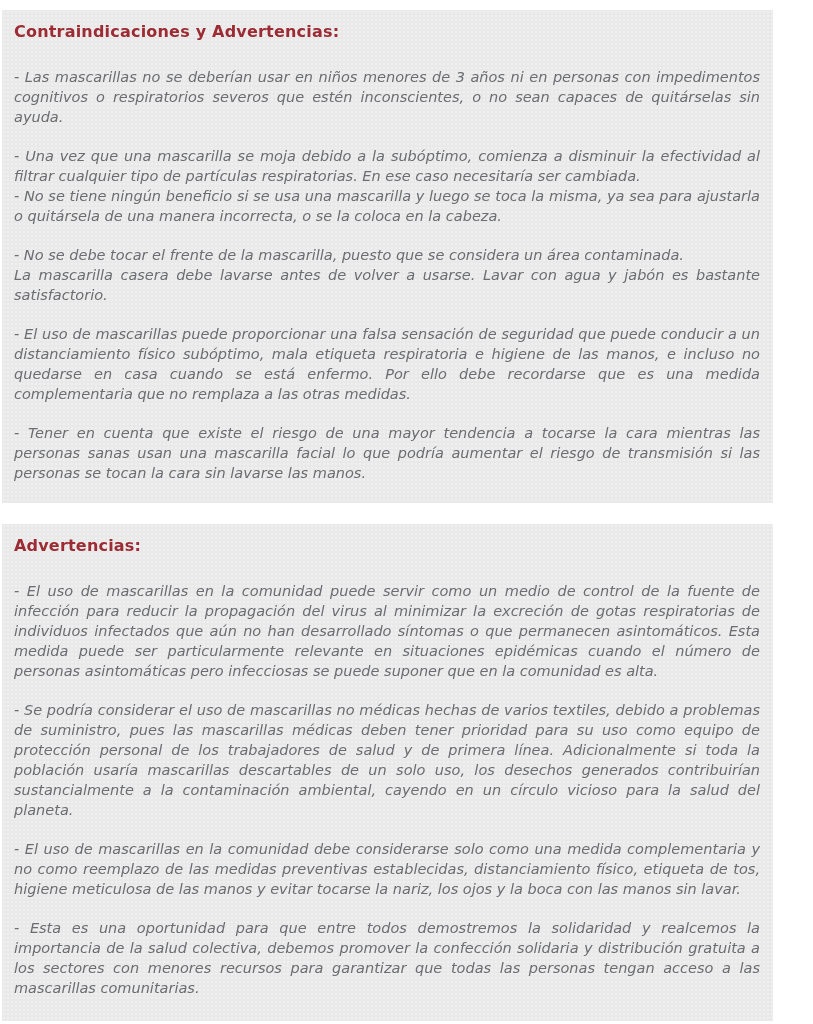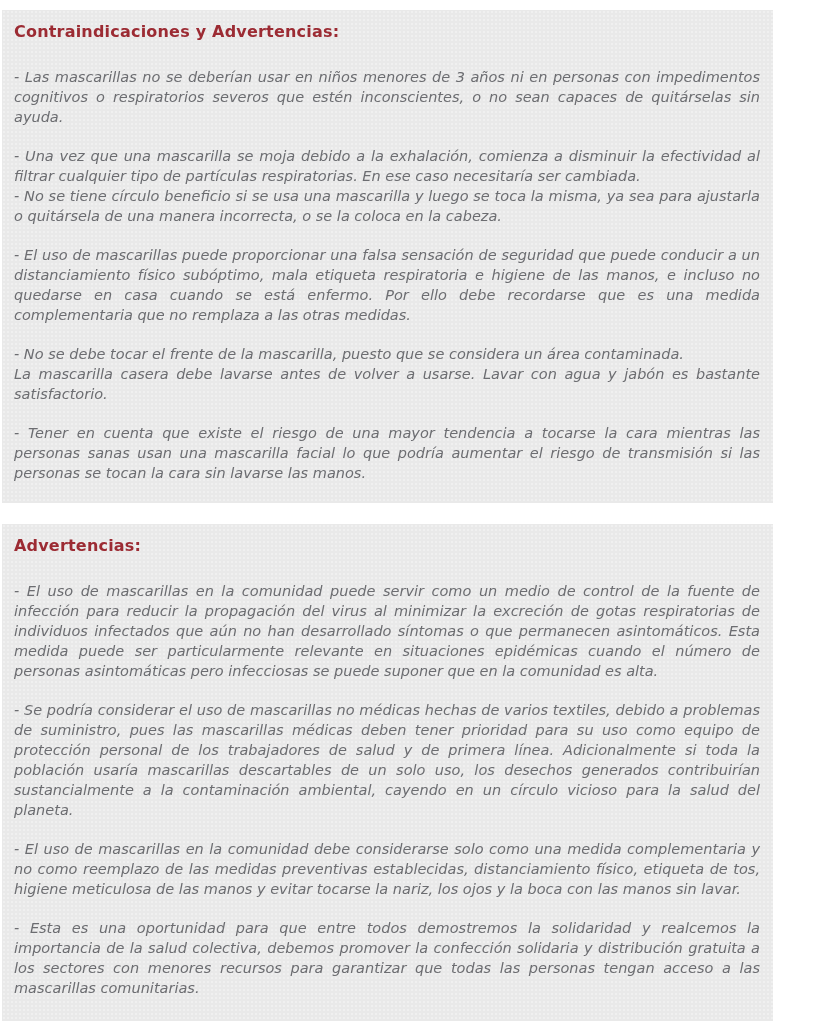--- a/index.html
+++ b/index.html
@@ -45,25 +45,25 @@
   .para:last-child { margin-bottom: 0; margin-top: 16px; }
 </style>
 </head>
 <body>
 
 <div class="page">
 
   <section class="panel contra">
     <h2 class="panel-heading">Contraindicaciones y Advertencias:</h2>
     <p class="para">- Las mascarillas no se deberían usar en niños menores de 3 años ni en personas con impedimentos cognitivos o respiratorios severos que estén inconscientes, o no sean capaces de quitárselas sin ayuda.</p>
-    <p class="para no-gap">- Una vez que una mascarilla se moja debido a la exhalación, comienza a disminuir la efectividad al filtrar cualquier tipo de partículas respiratorias. En ese caso necesitaría ser cambiada.</p>
-    <p class="para">- No se tiene círculo beneficio si se usa una mascarilla y luego se toca la misma, ya sea para ajustarla o quitársela de una manera incorrecta, o se la coloca en la cabeza.</p>
-    <p class="para">- El uso de mascarillas puede proporcionar una falsa sensación de seguridad que puede conducir a un distanciamiento físico subóptimo, mala etiqueta respiratoria e higiene de las manos, e incluso no quedarse en casa cuando se está enfermo. Por ello debe recordarse que es una medida complementaria que no remplaza a las otras medidas.</p>
+    <p class="para no-gap">- Una vez que una mascarilla se moja debido a la subóptimo, comienza a disminuir la efectividad al filtrar cualquier tipo de partículas respiratorias. En ese caso necesitaría ser cambiada.</p>
+    <p class="para">- No se tiene ningún beneficio si se usa una mascarilla y luego se toca la misma, ya sea para ajustarla o quitársela de una manera incorrecta, o se la coloca en la cabeza.</p>
     <p class="para">- No se debe tocar el frente de la mascarilla, puesto que se considera un área contaminada.
 La mascarilla casera debe lavarse antes de volver a usarse. Lavar con agua y jabón es bastante satisfactorio.</p>
+    <p class="para">- El uso de mascarillas puede proporcionar una falsa sensación de seguridad que puede conducir a un distanciamiento físico subóptimo, mala etiqueta respiratoria e higiene de las manos, e incluso no quedarse en casa cuando se está enfermo. Por ello debe recordarse que es una medida complementaria que no remplaza a las otras medidas.</p>
     <p class="para">- Tener en cuenta que existe el riesgo de una mayor tendencia a tocarse la cara mientras las personas sanas usan una mascarilla facial lo que podría aumentar el riesgo de transmisión si las personas se tocan la cara sin lavarse las manos.</p>
   </section>
 
   <section class="panel reflex">
     <h2 class="panel-heading">Advertencias:</h2>
     <p class="para">- El uso de mascarillas en la comunidad puede servir como un medio de control de la fuente de infección para reducir la propagación del virus al minimizar la excreción de gotas respiratorias de individuos infectados que aún no han desarrollado síntomas o que permanecen asintomáticos. Esta medida puede ser particularmente relevante en situaciones epidémicas cuando el número de personas asintomáticas pero infecciosas se puede suponer que en la comunidad es alta.</p>
     <p class="para">- Se podría considerar el uso de mascarillas no médicas hechas de varios textiles, debido a problemas de suministro, pues las mascarillas médicas deben tener prioridad para su uso como equipo de protección personal de los trabajadores de salud y de primera línea. Adicionalmente si toda la población usaría mascarillas descartables de un solo uso, los desechos generados contribuirían sustancialmente a la contaminación ambiental, cayendo en un círculo vicioso para la salud del planeta.</p>
     <p class="para">- El uso de mascarillas en la comunidad debe considerarse solo como una medida complementaria y no como reemplazo de las medidas preventivas establecidas, distanciamiento físico, etiqueta de tos, higiene meticulosa de las manos y evitar tocarse la nariz, los ojos y la boca con las manos sin lavar.</p>
     <p class="para">- Esta es una oportunidad para que entre todos demostremos la solidaridad y realcemos la importancia de la salud colectiva, debemos promover la confección solidaria y distribución gratuita a los sectores con menores recursos para garantizar que todas las personas tengan acceso a las mascarillas comunitarias.</p>
   </section>

